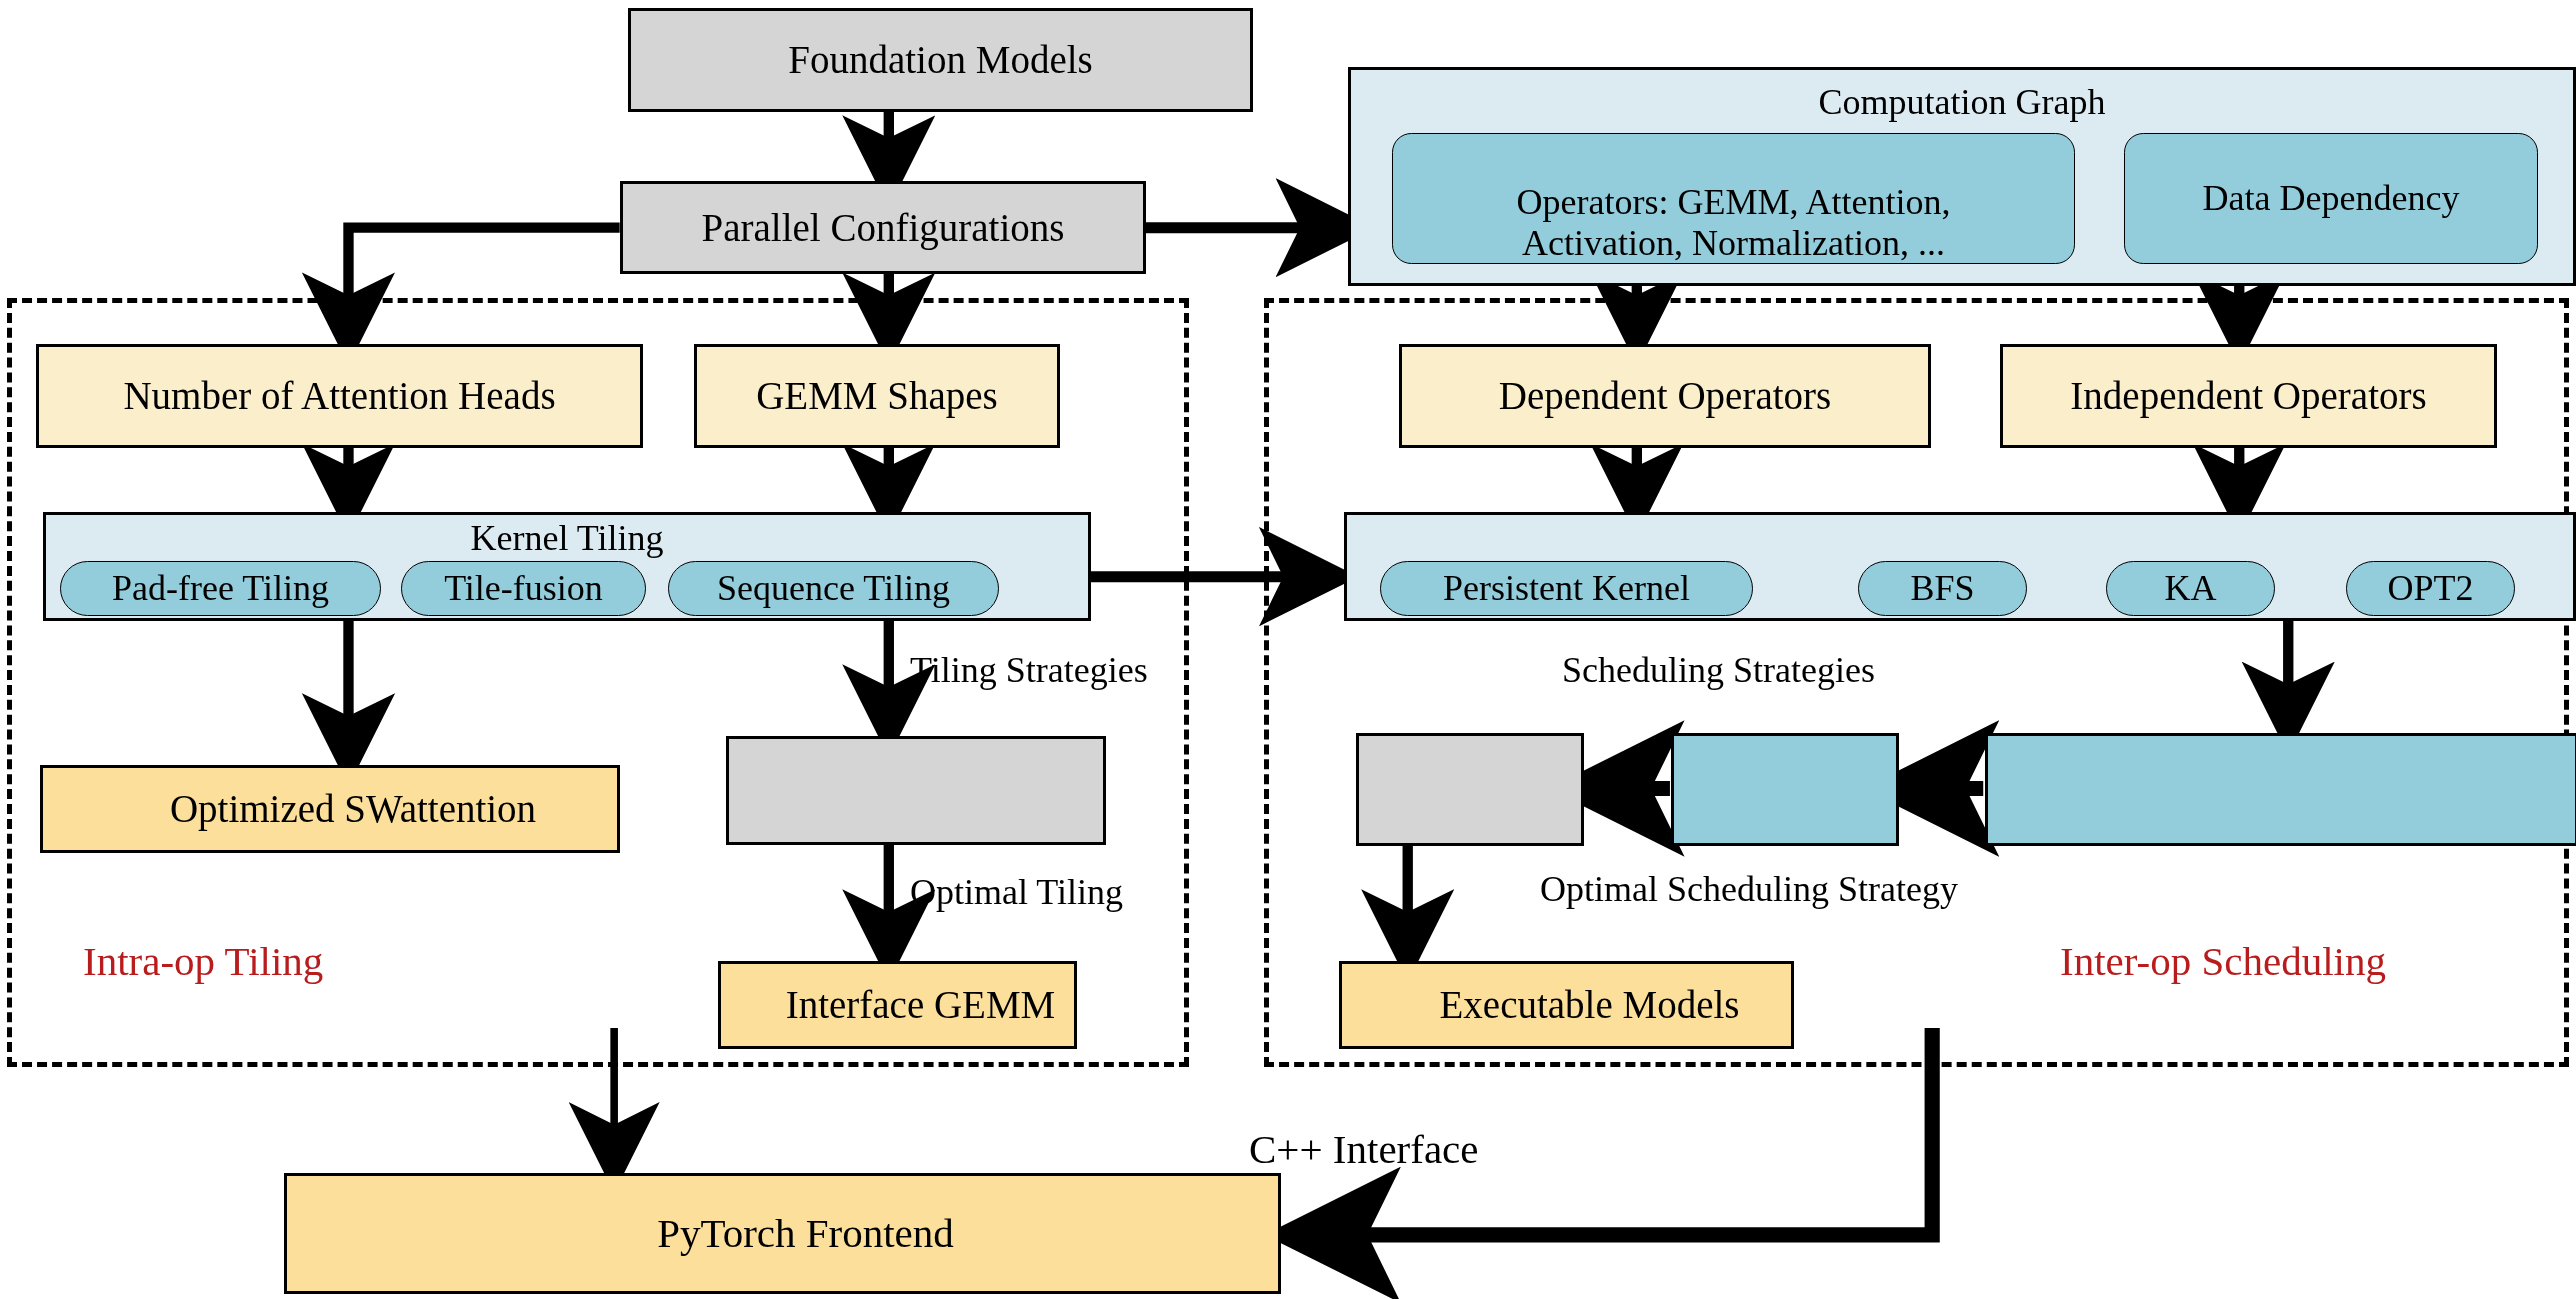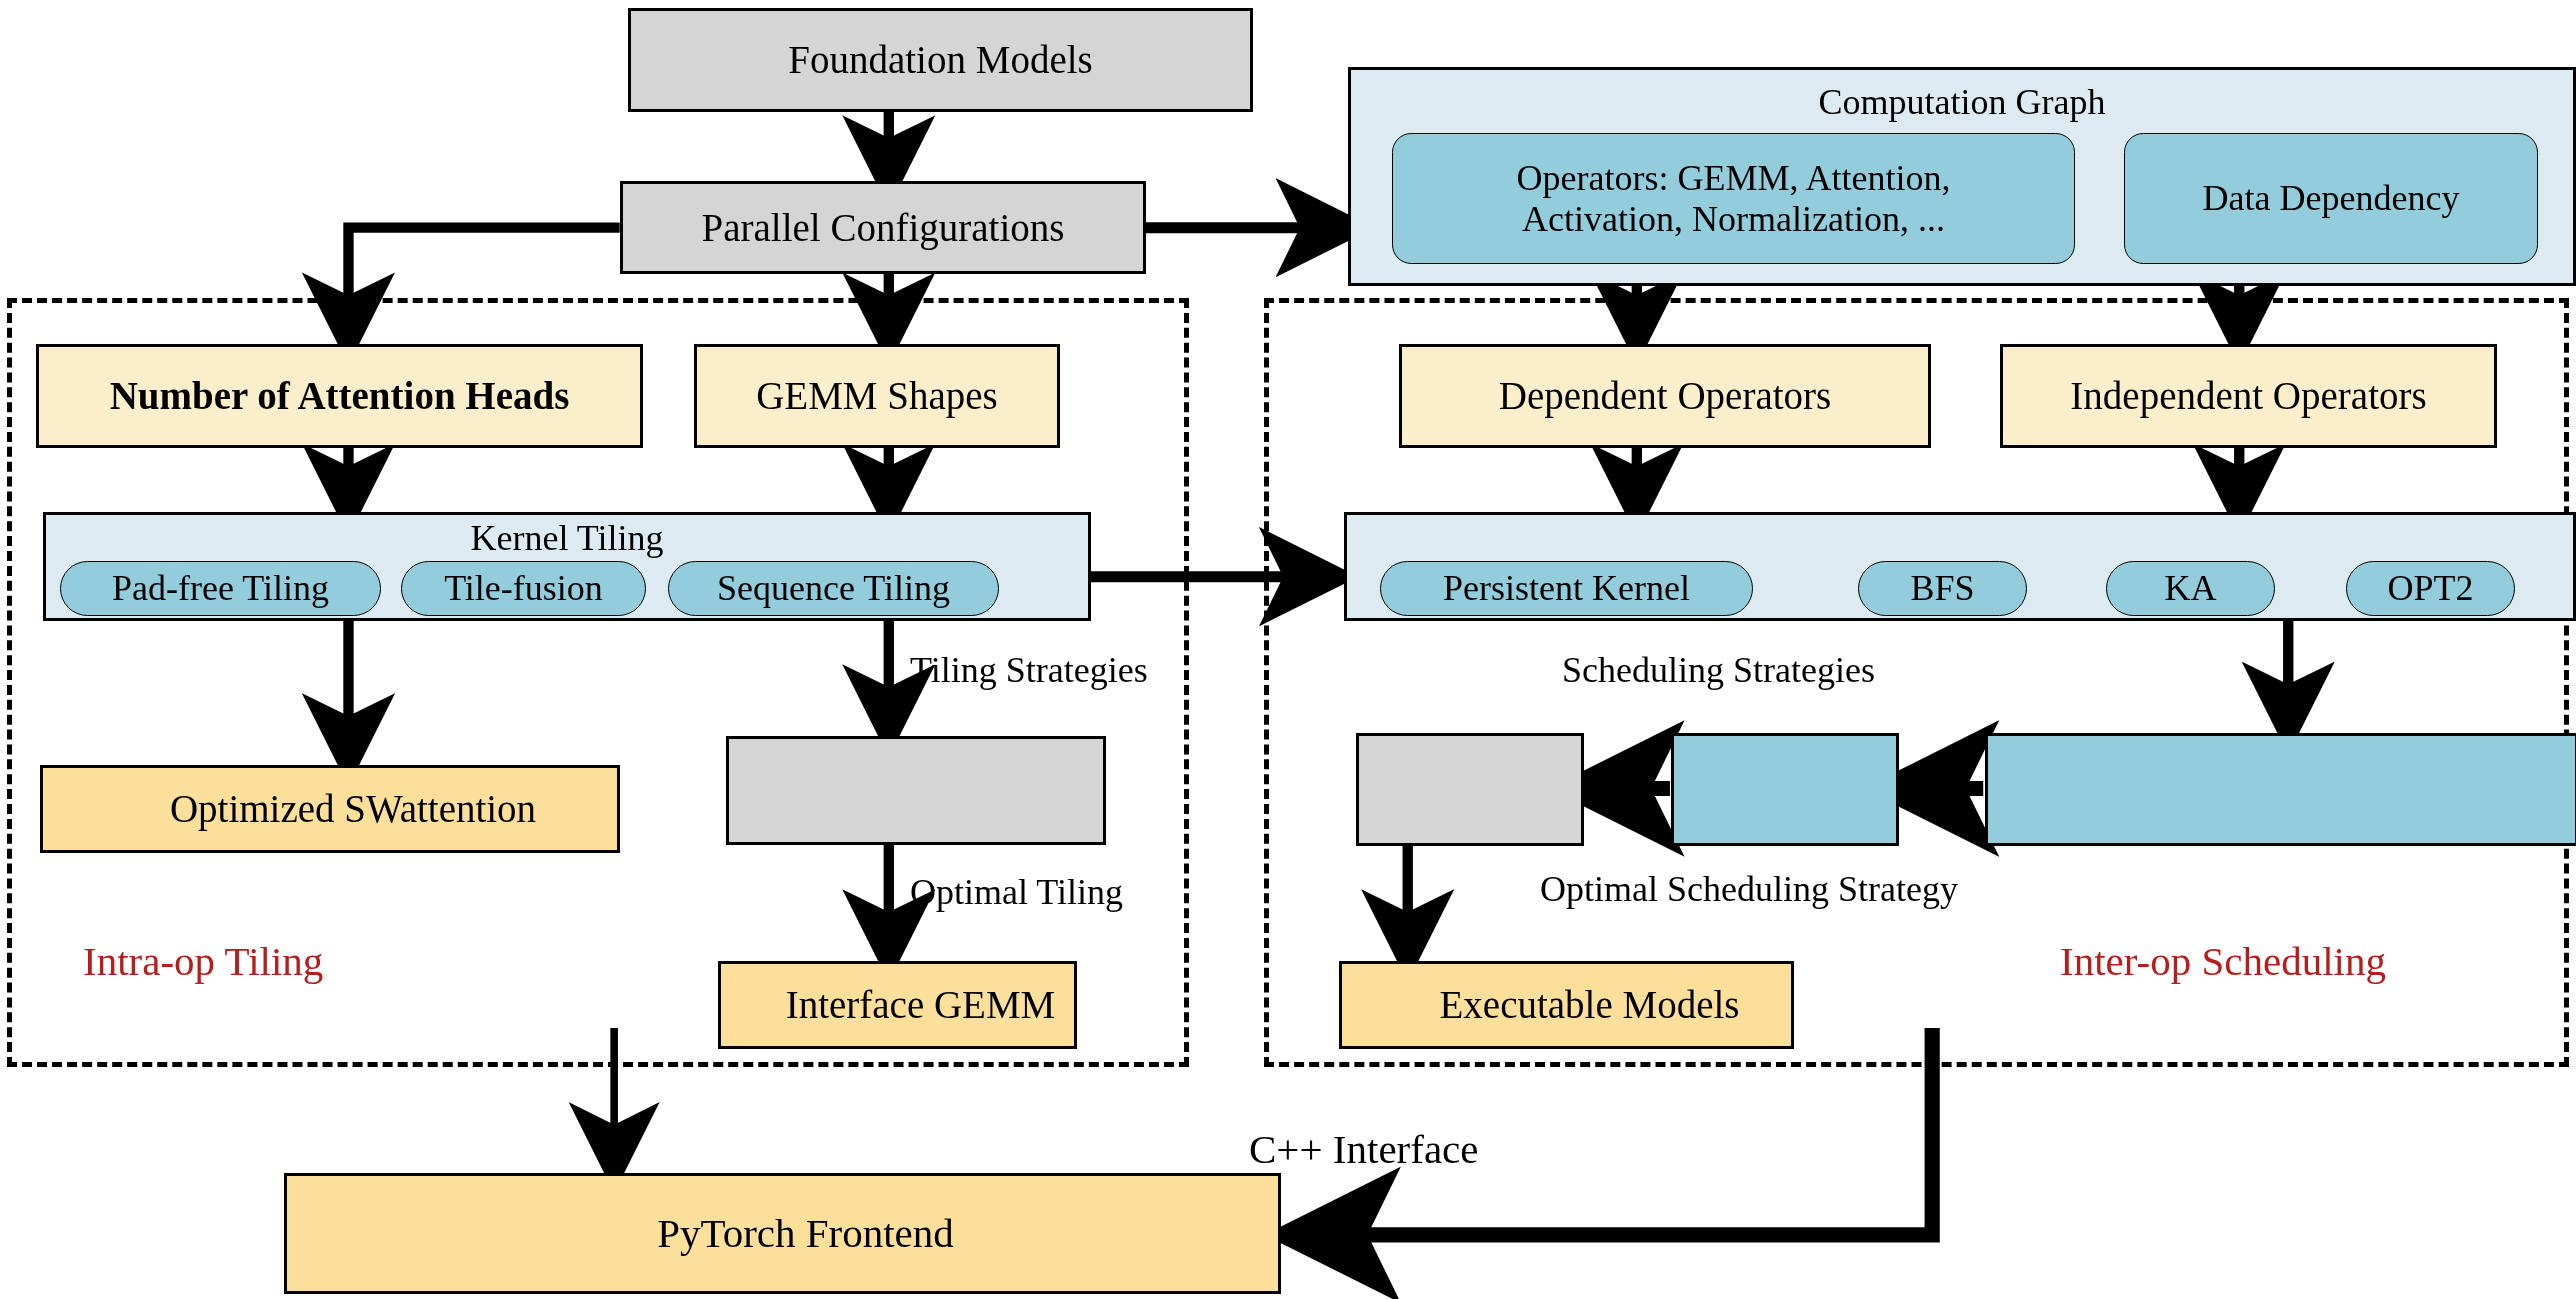--- a/index.html
+++ b/index.html
@@ -155,28 +155,28 @@
 
     <path d="M2800,1490 L2800,1790 L1885,1790" stroke="#000000" stroke-width="22" fill="none" marker-end="url(#ah)"></path>
   </svg>
 
   <div class="node gray fs-56" style="left:628px; top:8.3px; width:625px; height:104px;">Foundation Models</div>
 
   <div class="node gray fs-56" style="left:620px; top:181px; width:526px; height:93px;">Parallel Configurations</div>
 
   <div class="node lightblue" style="left:1348px; top:67px; width:1228px; height:219px; display:block;">
     <div class="container-title fs-52" style="top:12.4px;">Computation Graph</div>
-    <div class="pill fs-52" style="left:41px; top:63px; width:683px; height:131px; flex-direction:column; border-radius:19.3px;">
+    <div class="pill fs-52" style="left:41px; top:63px; width:683px; height:131px; flex-direction:column; border-radius:19.3px;justify-content:flex-end;">
       <span>Operators: GEMM, Attention,</span>
       <span>Activation, Normalization, ...</span>
     </div>
     <div class="pill fs-52" style="left:773px; top:63px; width:414px; height:131px; border-radius:19.3px;">Data Dependency</div>
   </div>
 
-  <div class="node yellow-pale fs-56" style="left:36px; top:344px; width:607px; height:104px;font-weight:bold;">Number of Attention Heads</div>
+  <div class="node yellow-pale fs-56" style="left:36px; top:344px; width:607px; height:104px;">Number of Attention Heads</div>
 
   <div class="node yellow-pale fs-56" style="left:694px; top:344px; width:366px; height:104px;">GEMM Shapes</div>
 
   <div class="node yellow-pale fs-56" style="left:1399px; top:344px; width:532px; height:104px;">Dependent Operators</div>
 
   <div class="node yellow-pale fs-56" style="left:2000px; top:344px; width:497px; height:104px;">Independent Operators</div>
 
   <div class="node lightblue" style="left:43px; top:512px; width:1048px; height:109px; display:block;">
     <div class="container-title fs-52" style="top:2.8px;">Kernel Tiling</div>
     <div class="pill fs-52" style="left:14px; top:46px; width:321px; height:55px;">Pad-free Tiling</div>

